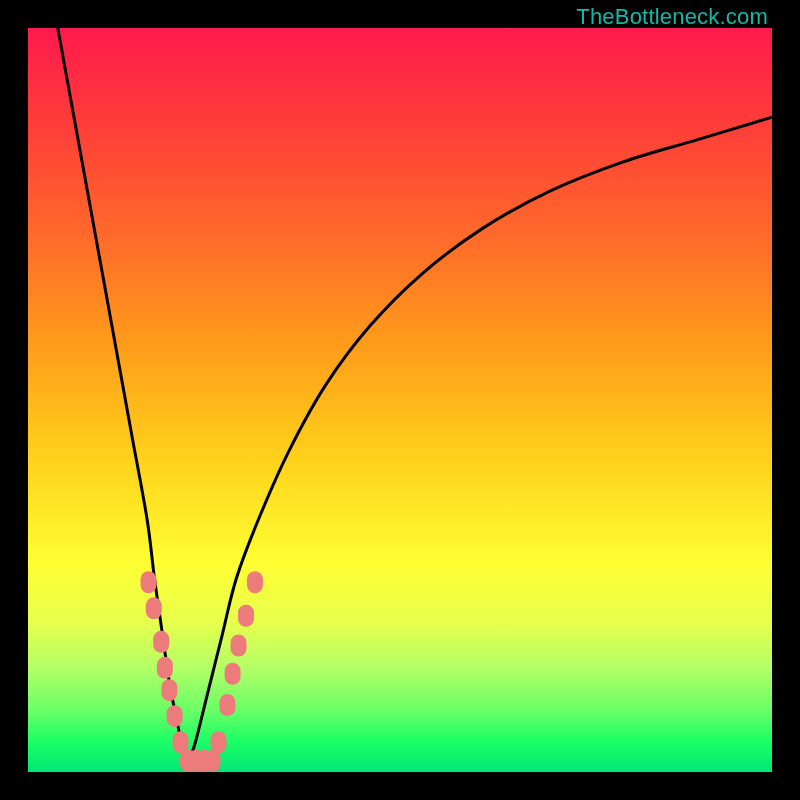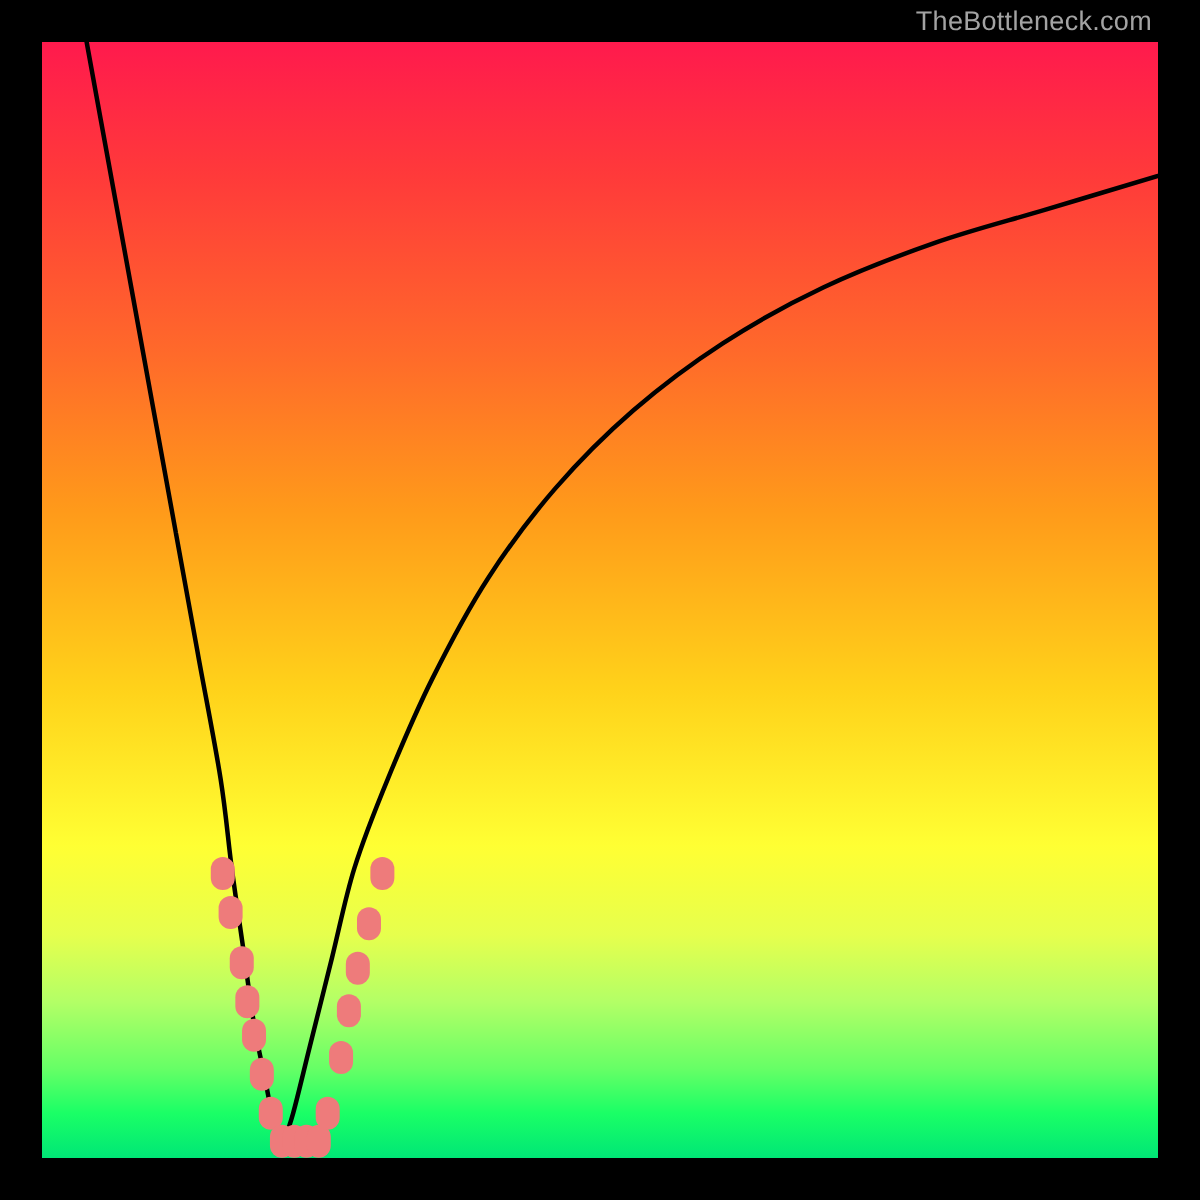--- a/index.html
+++ b/index.html
@@ -38,22 +38,22 @@
       #b3ff66 86%,
       #66ff66 92%,
       #1aff66 96%,
       #00e676 100%
     );
   }
   .watermark {
     position: absolute;
     top: 4px;
     right: 32px;
-    color: #a3a3a3;
-    font-size: 18px;
+    color: #14b8a6;
+    font-size: 22px;
     font-weight: 500;
     letter-spacing: 0.2px;
     user-select: none;
   }
   svg.curve {
     position: absolute;
     top: 0;
     left: 0;
     width: 744px;
     height: 744px;

